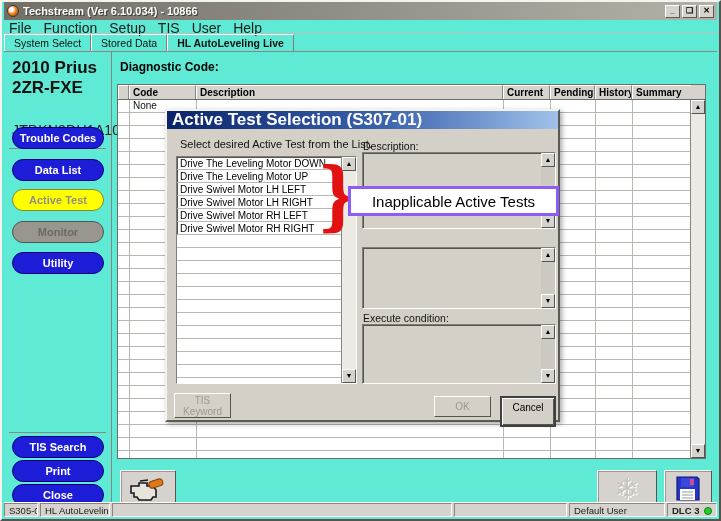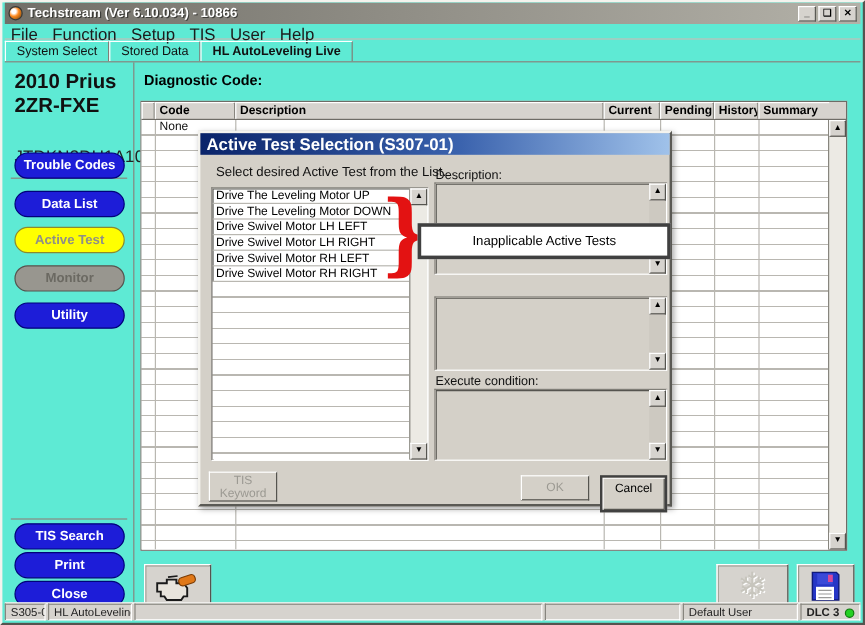--- a/index.html
+++ b/index.html
@@ -90,21 +90,21 @@
   .seg { border:1px solid; border-color:#87857e #fff #fff #87857e;
     padding:1px 4px 0 4px; margin-right:2px; white-space:nowrap; overflow:hidden; }
   .seg.s1{width:34px}.seg.s2{width:70px}.seg.s3{flex:1}.seg.s4{width:113px}
   .seg.s5{width:96px}.seg.s6{width:50px; display:flex; align-items:center; gap:4px; margin-right:0;font-weight:bold;}
   .dot { width:8px; height:8px; border-radius:50%; background:#23d123; border:1px solid #0f7a0f; margin-left:auto; }
   
   .dialog { position:absolute; left:163px; top:107px; width:395px; height:313px; z-index:10;
     background:#d4d0c8; border:2px solid; border-color:#f4f3ee #5a5954 #5a5954 #f4f3ee;
     box-shadow:2px 2px 5px rgba(0,0,0,.35); }
   .dlg-title { height:18px; background:linear-gradient(90deg,#0a246a,#3a62ad 55%,#a0c2ea);
-    color:#fff; font-size:14px; font-weight:bold; display:flex; align-items:center; padding-left:5px; }
+    color:#fff; font-size:17px; font-weight:bold; display:flex; align-items:center; padding-left:5px; }
   .dlg-instr { position:absolute; left:13px; top:27px; font-size:11px; color:#111; }
   .dlg-list { position:absolute; left:9px; top:45px; width:181px; height:228px;
     background:#fff; border:1px solid; border-color:#807e77 #fff #fff #807e77;
     box-shadow:1px 1px 0 #55544f inset; display:flex; }
   .list-items { flex:1; display:flex; flex-direction:column; overflow:hidden; }
   .li { height:13px; flex:0 0 auto; font-size:10px; padding:1px 0 0 3px; color:#000;
     border-bottom:1px solid #b9b7b1; white-space:nowrap; overflow:hidden; }
   .list-fill { flex:1; background:repeating-linear-gradient(180deg,#ffffff 0 12px,#b9b7b1 12px 13px); }
   .dlg-label { position:absolute; font-size:10.5px; color:#111; }
   .lab-desc { left:196px; top:29px; }
@@ -123,22 +123,22 @@
     border-color:#fff #55544f #55544f #fff; font-size:10px; text-align:center; color:#000; }
   .btn-tis { left:7px; top:282px; width:57px; height:25px; color:#9b9992; line-height:11px; padding-top:1px; }
   .btn-ok  { left:267px; top:285px; width:57px; height:21px; color:#9b9992; line-height:19px; }
   .btn-cancel { left:333px; top:285px; width:56px; height:31px; line-height:19px;
     border:2px solid #404040; box-shadow:inset 1px 1px 0 #fff, inset -1px -1px 0 #55544f; }
   
   .ann-brace { position:absolute; left:312px; top:160px; z-index:20; color:#e31212;
     font-family:"DejaVu Serif",serif; font-size:74px; line-height:66px; font-weight:bold;
     transform:scaleX(.85); }
   .ann-box { position:absolute; left:346px; top:184px; width:211px; height:30px; z-index:20;
-    background:#fff; border:3px solid #404040; display:flex; align-items:center; justify-content:center;
-    font-size:11px; color:#000; white-space:nowrap; }
+    background:#fff; border:3px solid #8b5cf6; display:flex; align-items:center; justify-content:center;
+    font-size:15px; color:#000; white-space:nowrap; }
 </style>
 </head>
 <body>
 
 <div id="window">
 
   <div class="titlebar">
     <span class="logo"></span>
     <span class="t-text">Techstream (Ver 6.10.034) - 10866</span>
     <span class="winbtn">_</span>
@@ -234,22 +234,22 @@
   </div>
 
   <div class="dialog">
     <div class="dlg-title">
       <span>Active Test Selection (S307-01)</span>
     </div>
     <div class="dlg-instr">Select desired Active Test from the List.</div>
 
     <div class="dlg-list">
       <div class="list-items">
+        <div class="li">Drive The Leveling Motor DOWN</div>
         <div class="li">Drive The Leveling Motor UP</div>
-        <div class="li">Drive The Leveling Motor DOWN</div>
         <div class="li">Drive Swivel Motor LH LEFT</div>
         <div class="li">Drive Swivel Motor LH RIGHT</div>
         <div class="li">Drive Swivel Motor RH LEFT</div>
         <div class="li">Drive Swivel Motor RH RIGHT</div>
         <div class="list-fill"></div>
       </div>
       <div class="vscroll">
         <div class="sbtn">▲</div>
         <div class="sbtn">▼</div>
       </div>

